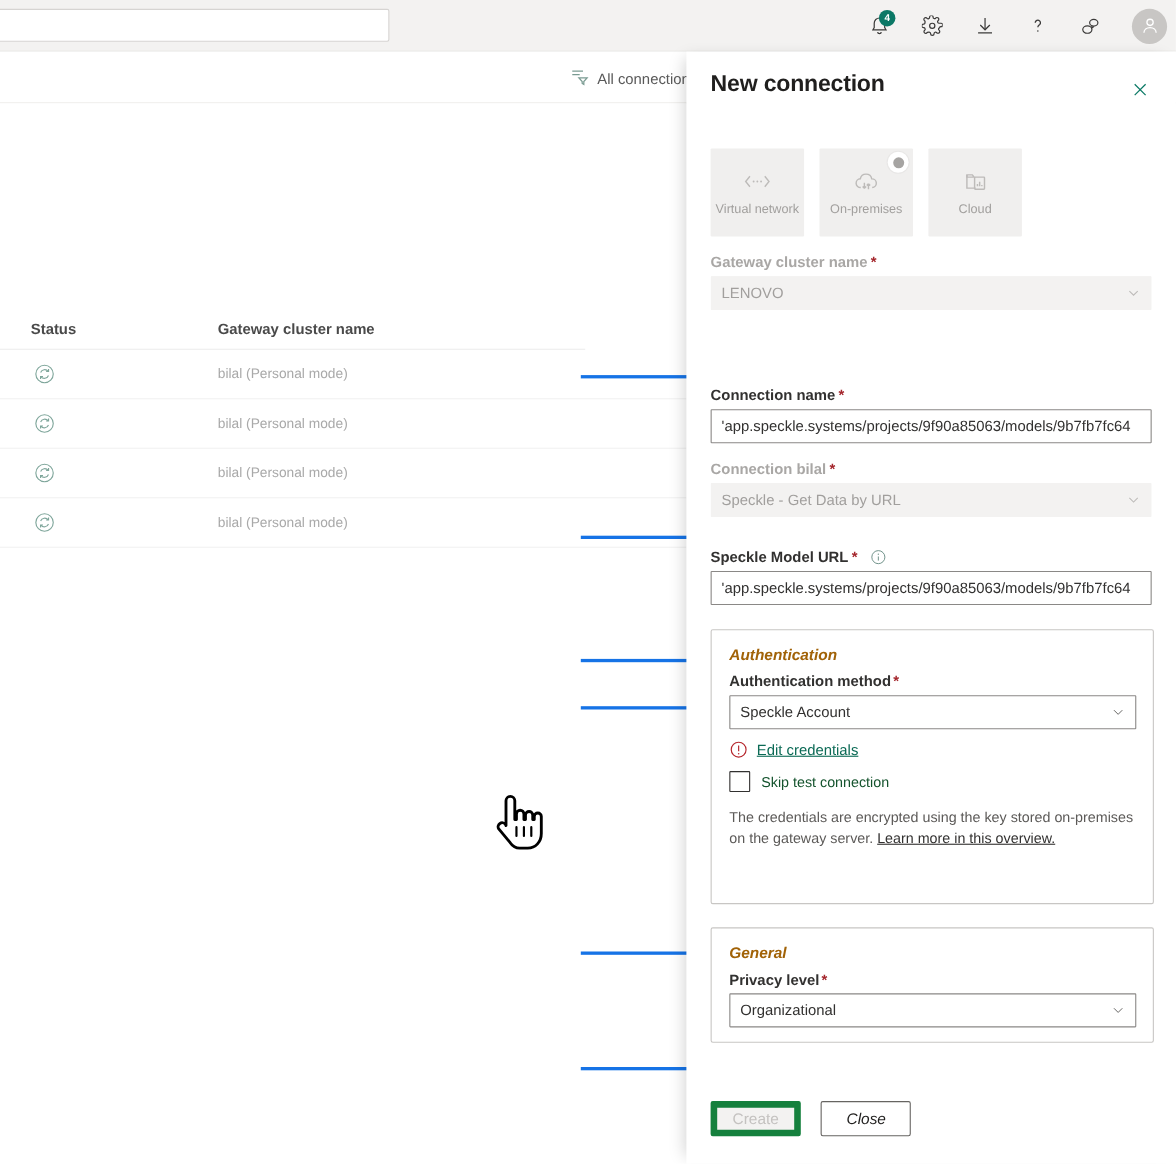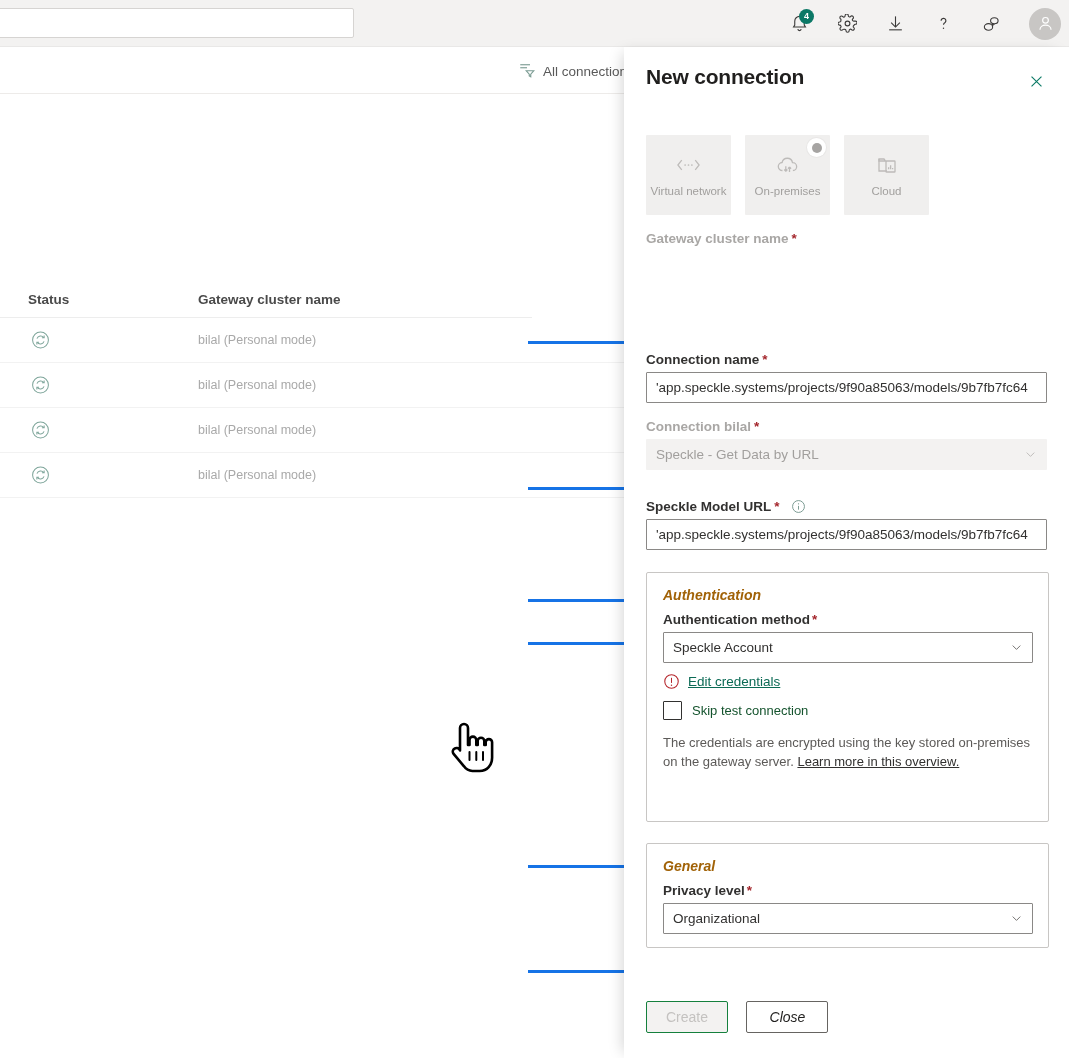--- a/index.html
+++ b/index.html
@@ -193,21 +193,21 @@
   }
   .helptext a { color:#323130; text-decoration:underline; cursor:pointer; font-weight:500;}
 
   
   .footer { position:absolute; left:22px; bottom:0; }
   .btn {
     height:32px; min-width:82px; padding:0 14px;
     display:inline-flex; align-items:center; justify-content:center;
     font-size:14px; border-radius:2px; cursor:pointer;
   }
-  .btn-create { background:#f3f2f1; color:#c4c2c0; border:1px solid #15803d; }
+  .btn-create { background:#f3f2f1; color:#c4c2c0; border:6px solid #15803d; }
   .btn-close { background:#fff; color:#201f1e; border:1px solid #666461; margin-left:14px;font-style:italic; }
 </style>
 </head>
 <body>
 
 <div id="root">
 
   <div class="topbar">
     <div class="search-box">
       <input type="text" placeholder="" value="" style="">
@@ -404,20 +404,28 @@
           </div>
           <div class="clabel">Cloud</div>
         </div>
       </div>
 
       <div class="fld" style="top:126px">
         <div class="fld-label disabled">
           <span>Gateway cluster name</span>
           <span class="req">*</span>
         </div>
+        <div class="sel">
+          <span>LENOVO</span>
+          <span class="chev">
+            <svg width="13" height="13" viewBox="0 0 24 24" fill="none" stroke="currentColor" stroke-width="1.8">
+                <path d="M5 8.5l7 7 7-7"></path>
+              </svg>
+          </span>
+        </div>
       </div>
 
       <div class="fld" style="top:247px">
         <div class="fld-label">
           <span>Connection name</span>
           <span class="req">*</span>
         </div>
         <div class="inp">
           <span class="txt">'app.speckle.systems/projects/9f90a85063/models/9b7fb7fc64</span>
         </div>

